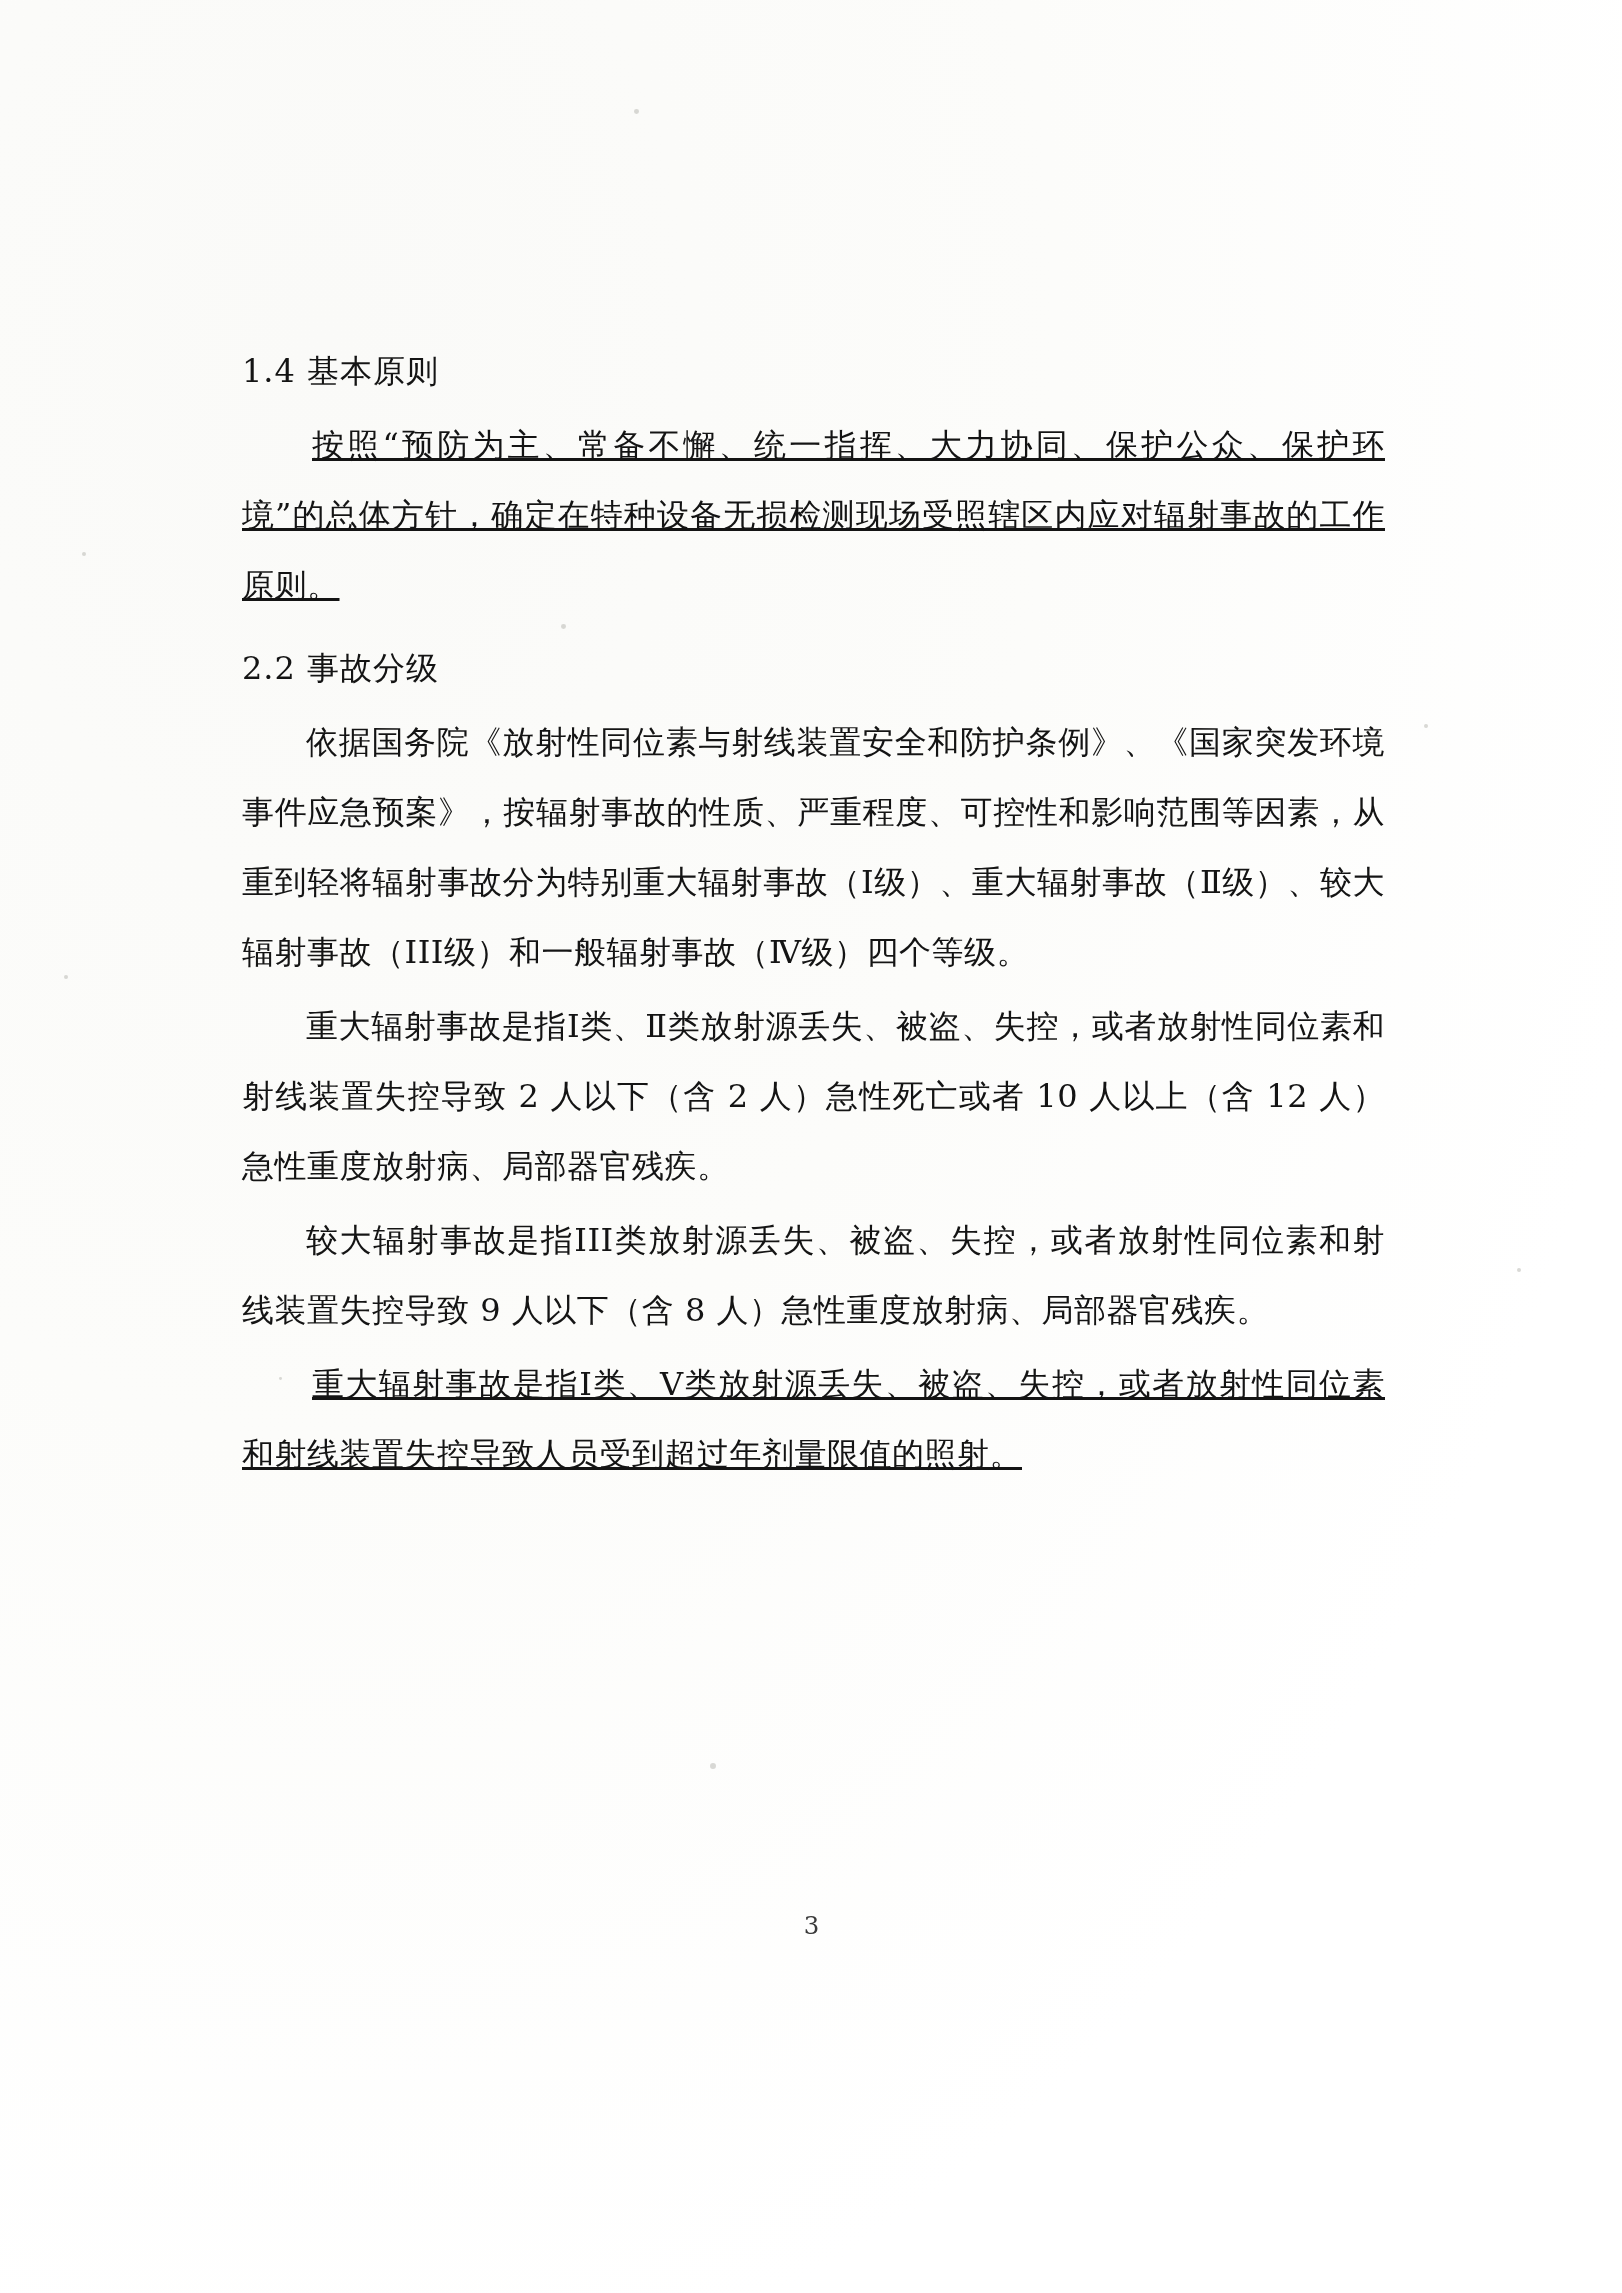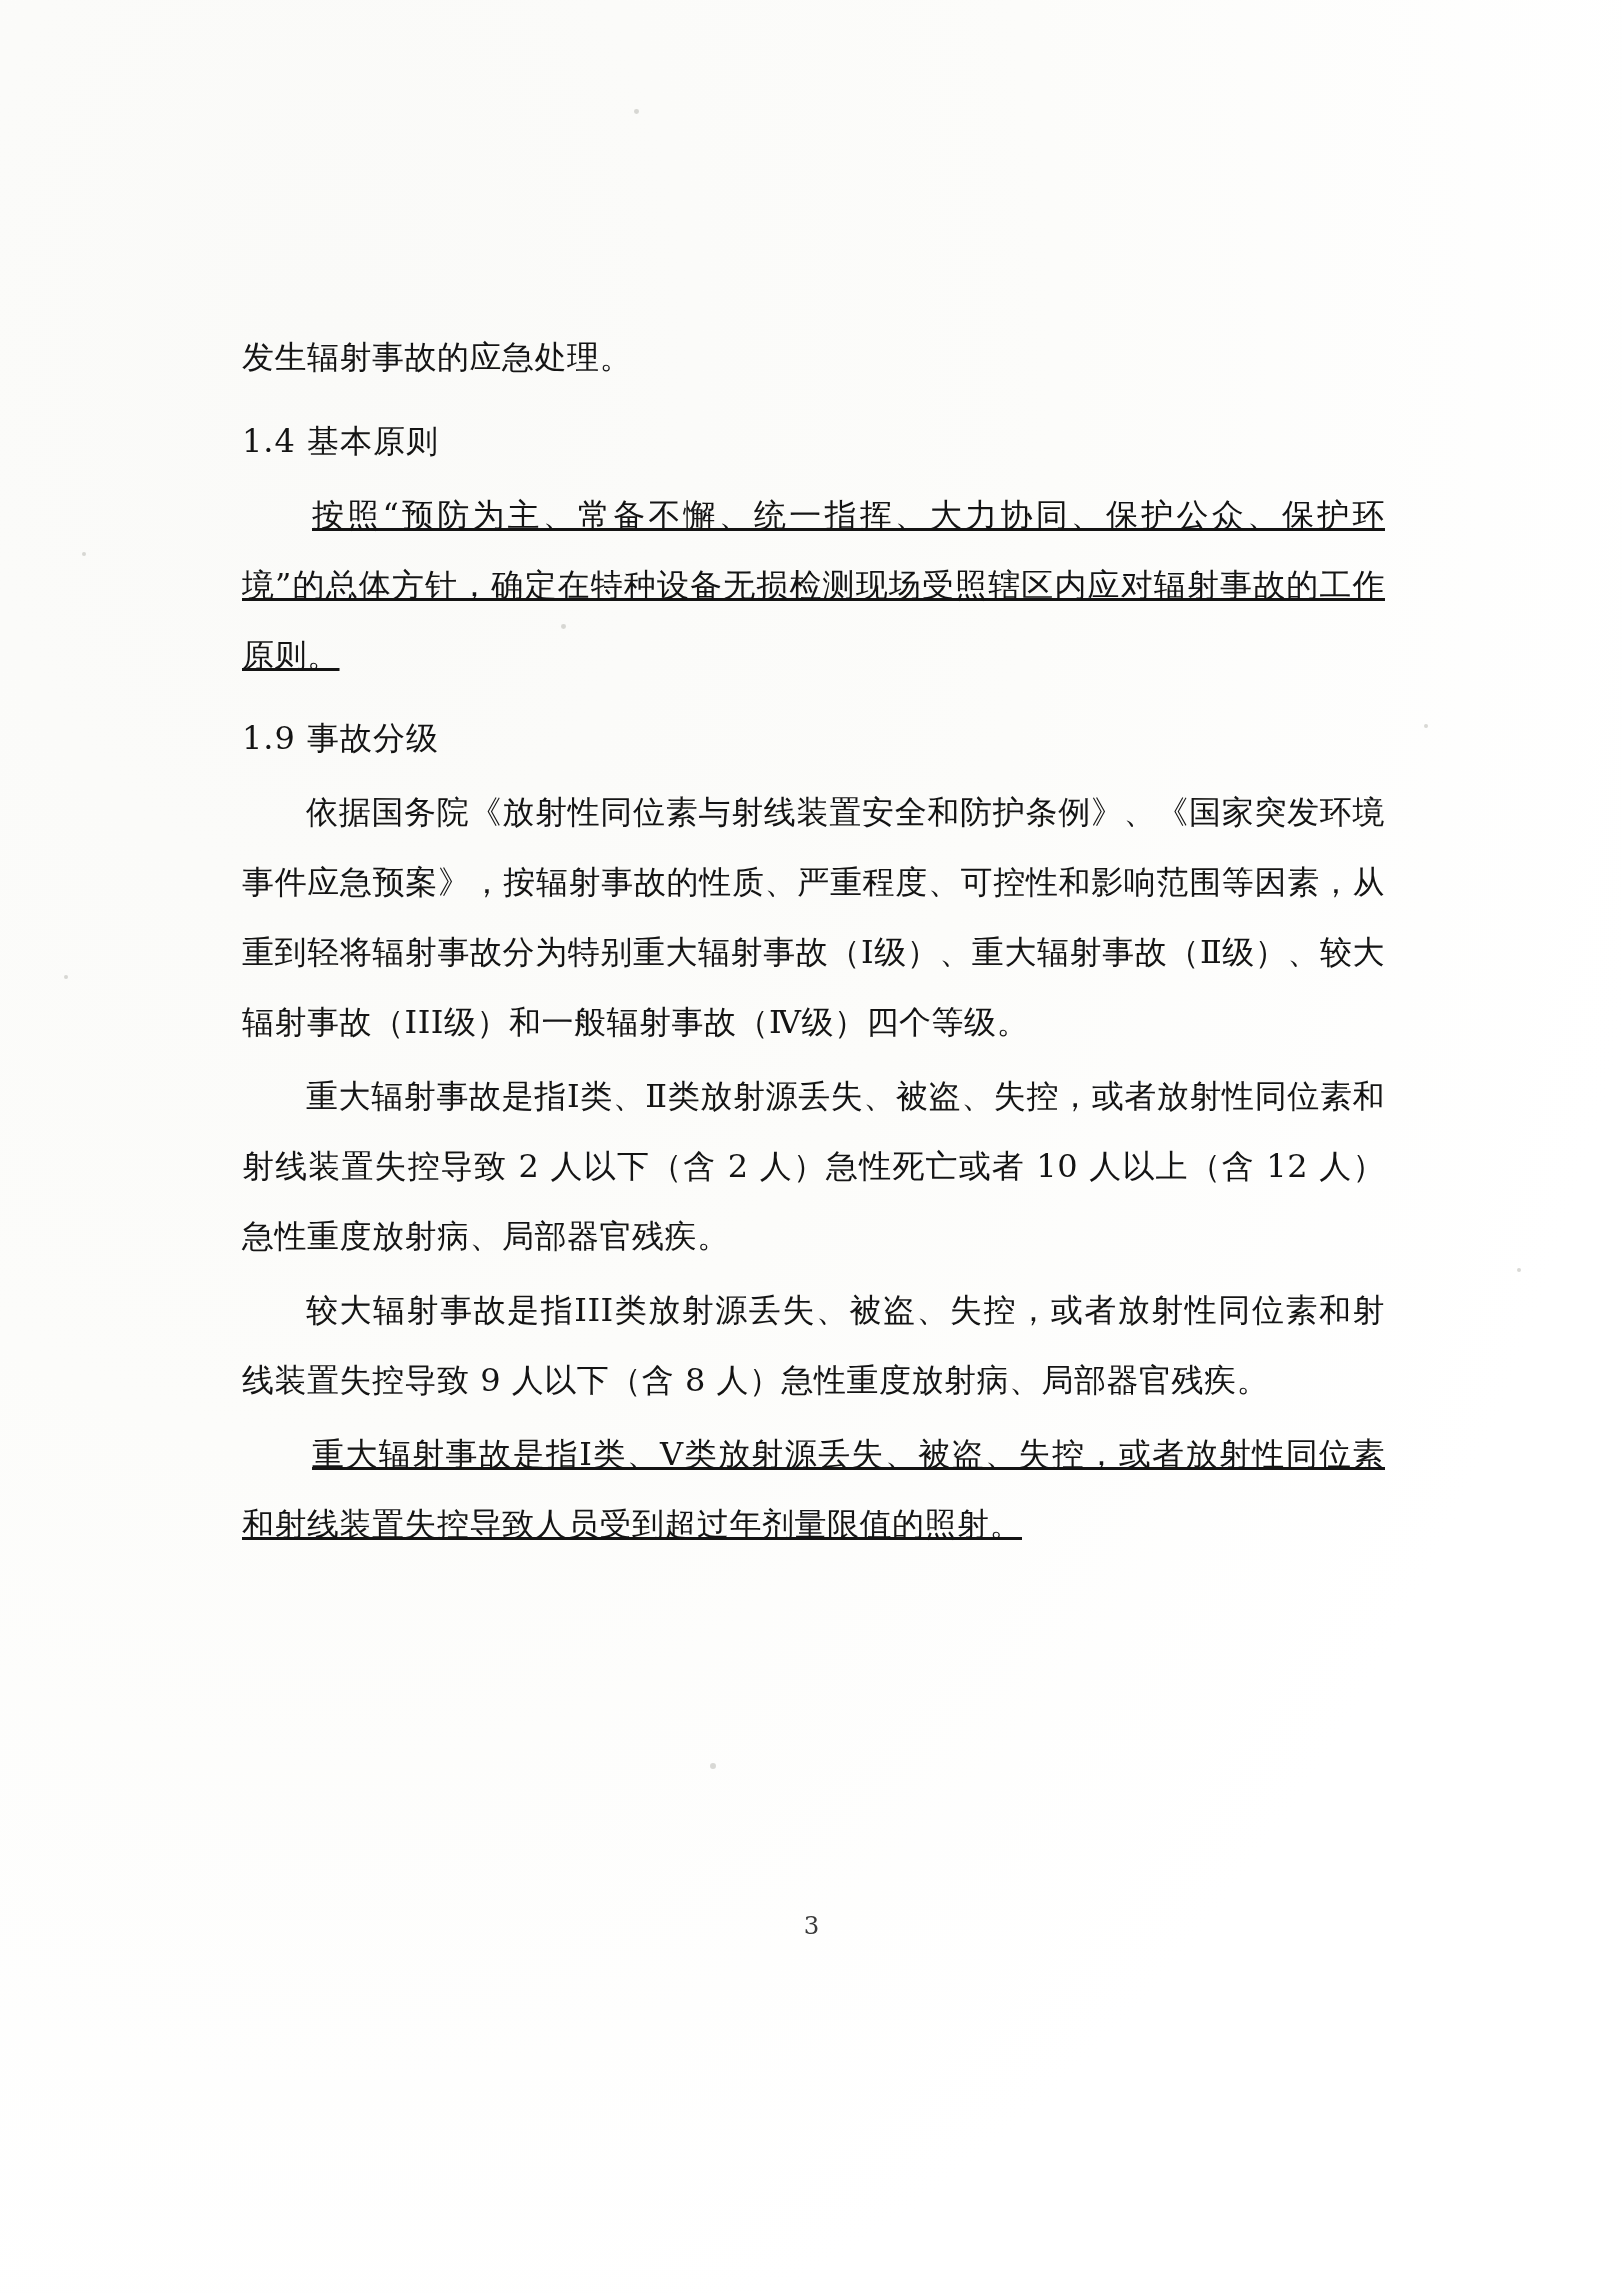--- a/index.html
+++ b/index.html
@@ -89,27 +89,26 @@
   <div class="speck" style="left:82px; top:552px; width:3.9px; height:3.9px;"></div>
   <div class="speck" style="left:561px; top:624px; width:4.9px; height:4.9px;"></div>
   <div class="speck" style="left:1424px; top:724px; width:3.9px; height:3.9px;"></div>
   <div class="speck" style="left:64px; top:975px; width:3.9px; height:3.9px;"></div>
   <div class="speck" style="left:710px; top:1763px; width:5.9px; height:5.9px;"></div>
   <div class="speck" style="left:1517px; top:1268px; width:3.9px; height:3.9px;"></div>
   <div class="speck" style="left:279px; top:1377px; width:2.9px; height:2.9px;"></div>
 
   <div class="content">
 
-    <p class="no-indent">发生辐射事故的应急处理。</p>
 
     <p class="no-indent heading">1.4 基本原则</p>
 
     <p class="body-para first-line-wide">按照“预防为主、常备不懈、统一指挥、大力协同、保护公众、保护环境”的总体方针，确定在特种设备无损检测现场受照辖区内应对辐射事故的工作原则。</p>
 
-    <p class="no-indent heading">1.9 事故分级</p>
+    <p class="no-indent heading">2.2 事故分级</p>
 
     <p class="body-para">依据国务院《放射性同位素与射线装置安全和防护条例》、《国家突发环境事件应急预案》，按辐射事故的性质、严重程度、可控性和影响范围等因素，从重到轻将辐射事故分为特别重大辐射事故（Ⅰ级）、重大辐射事故（Ⅱ级）、较大辐射事故（III级）和一般辐射事故（Ⅳ级）四个等级。</p>
 
 
     <p class="body-para">重大辐射事故是指Ⅰ类、Ⅱ类放射源丢失、被盗、失控，或者放射性同位素和射线装置失控导致 2 人以下（含 2 人）急性死亡或者 10 人以上（含 12 人）急性重度放射病、局部器官残疾。</p>
 
     <p class="body-para">较大辐射事故是指III类放射源丢失、被盗、失控，或者放射性同位素和射线装置失控导致 9 人以下（含 8 人）急性重度放射病、局部器官残疾。</p>
 
     <p class="body-para first-line-wide">重大辐射事故是指Ⅰ类、Ⅴ类放射源丢失、被盗、失控，或者放射性同位素和射线装置失控导致人员受到超过年剂量限值的照射。</p>
 

